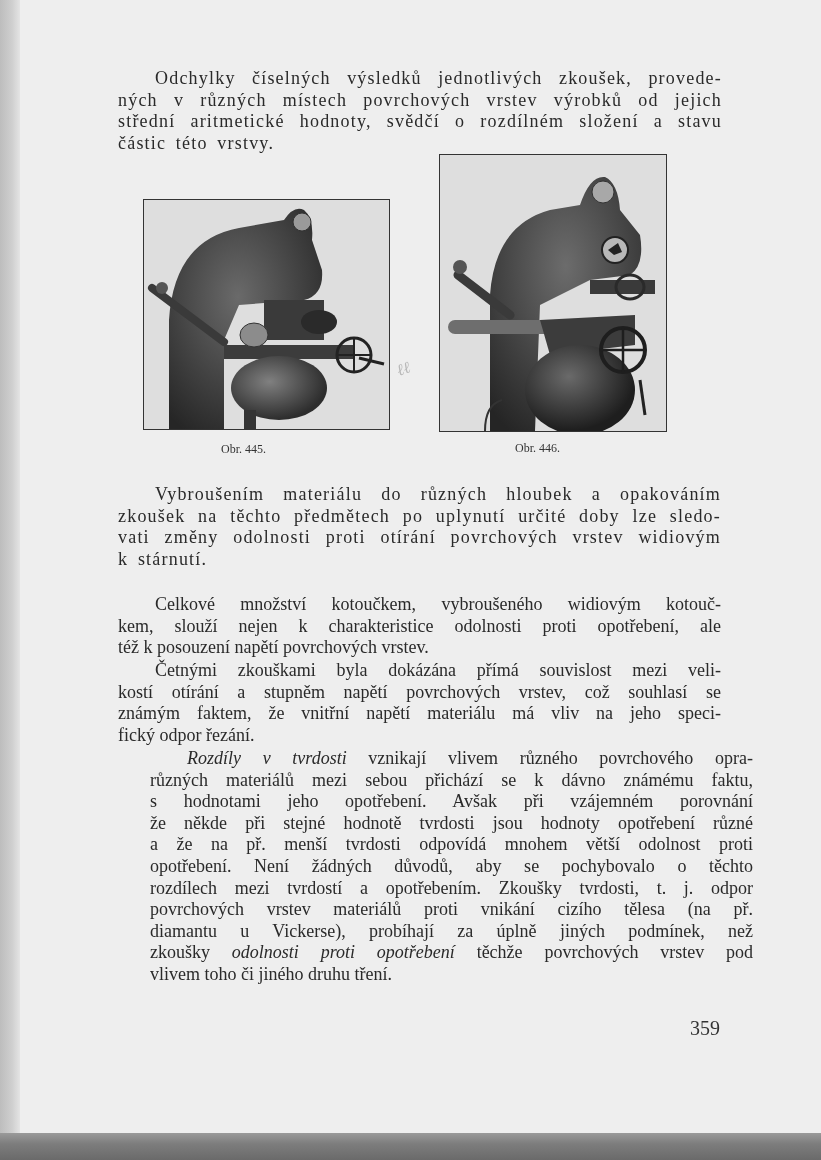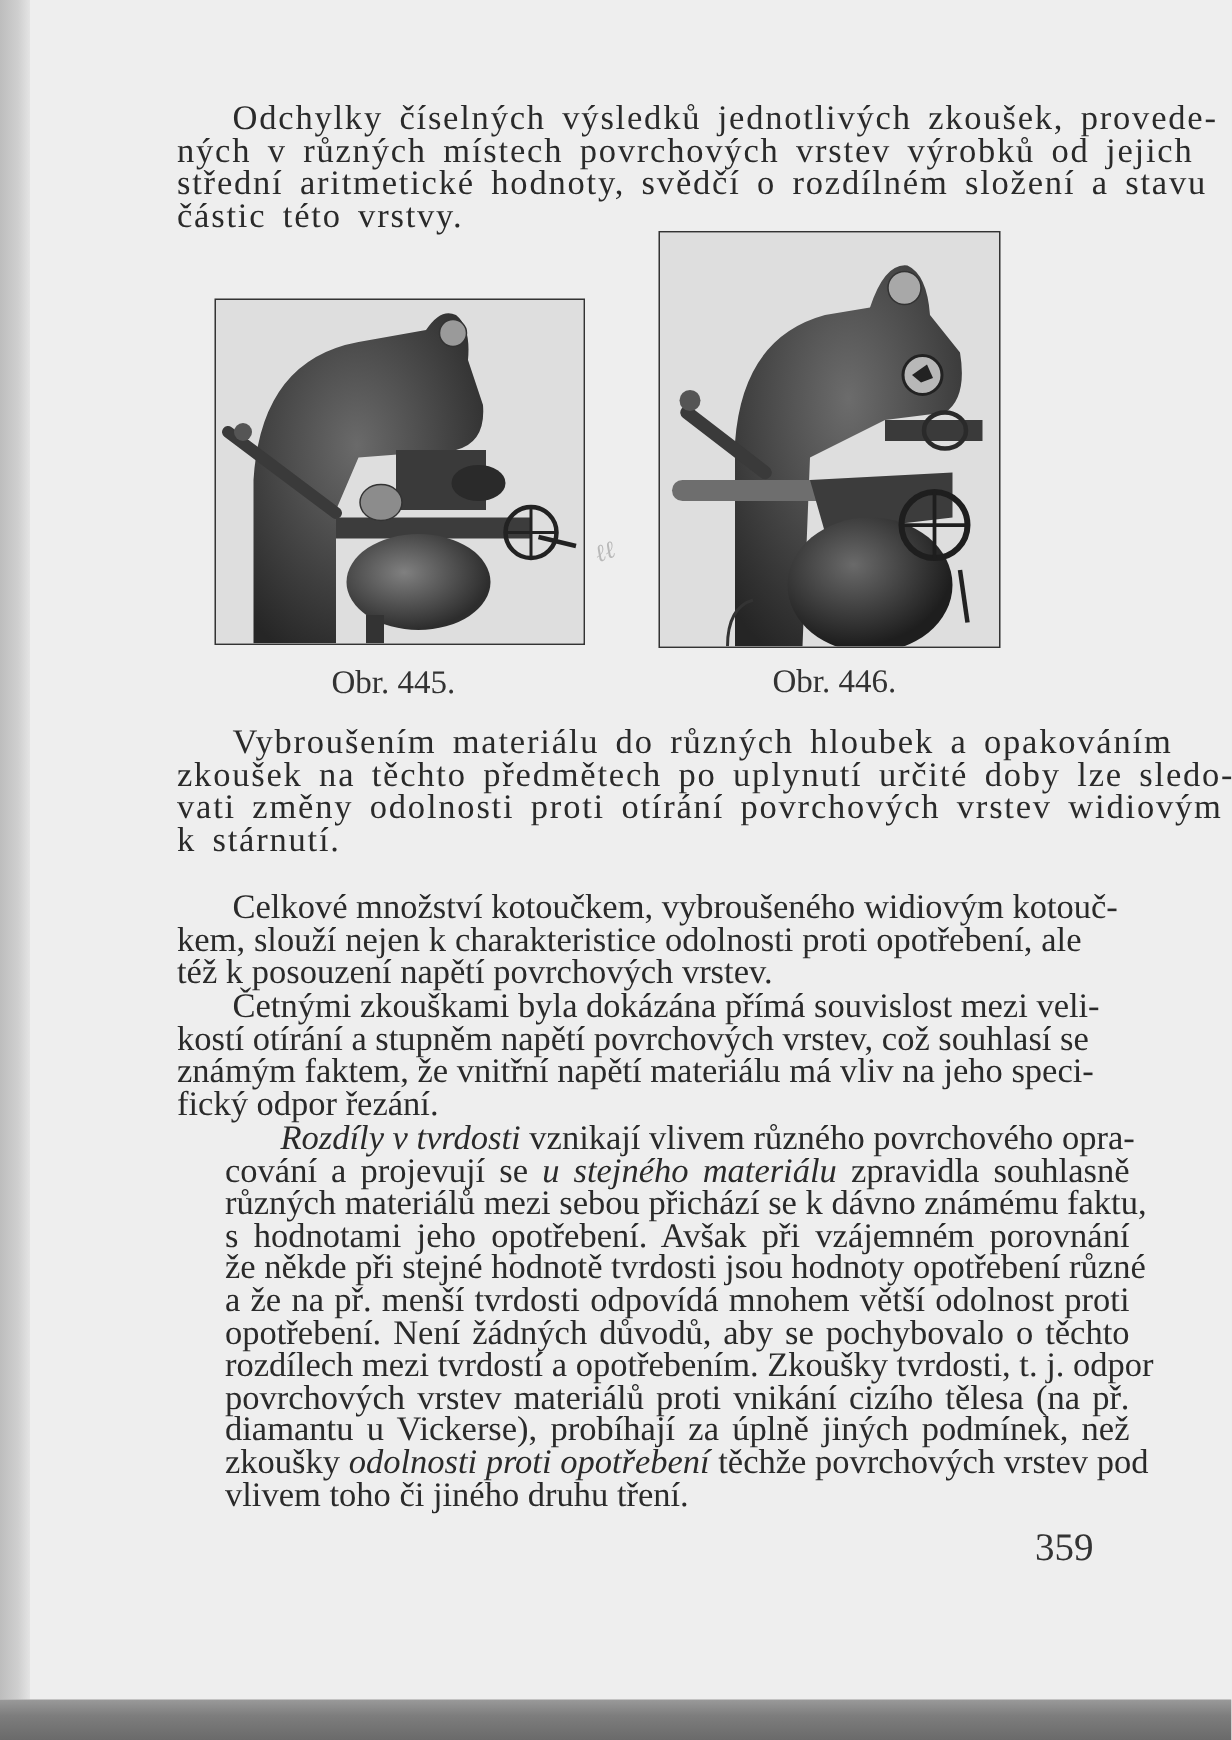--- a/index.html
+++ b/index.html
@@ -16,37 +16,37 @@
   .binding-bottom {
     position: absolute; left: 0; top: 1133px; width: 821px; height: 27px;
     background: linear-gradient(to bottom, #9a9a9a 0%, #7d7d7d 40%, #6a6a6a 100%);
   }
   .page {
     position: absolute; left: 20px; top: 0; width: 801px; height: 1133px;
     background: #eeeeee;
   }
   .text-block {
     position: absolute; left: 118px; width: 603px;
-    font-size: 23px; line-height: 21.6px; text-align: justify;
+    font-size: 18px; line-height: 21.6px; text-align: justify;
   }
   .line { display: block; text-align: justify; text-align-last: justify; white-space: nowrap; }
   .line.last { text-align-last: left; }
   .line.ind { padding-left: 37px; }
   .loose { letter-spacing: 1.2px; word-spacing: 4px; }
   em { font-style: italic; }
 
   .figure {
     position: absolute; border: 1.5px solid #333; background: #e4e4e4; overflow: hidden;
   }
   .fig-445 { left: 143px; top: 199px; width: 245px; height: 229px; }
   .fig-446 { left: 439px; top: 154px; width: 226px; height: 276px; }
-  .caption { position: absolute; font-size: 22px; color: #333; }
+  .caption { position: absolute; font-size: 12px; color: #333; }
   .cap-445 { left: 221px; top: 442px; }
   .cap-446 { left: 515px; top: 441px; }
-  .page-number { position: absolute; left: 690px; top: 1017px; font-size: 26px; color: #333; }
+  .page-number { position: absolute; left: 690px; top: 1017px; font-size: 20px; color: #333; }
   .pencil-mark { position: absolute; left: 397px; top: 360px; font-size: 16px; color: #b8b8b8; font-style: italic; transform: rotate(-20deg); }
   svg { display: block; }
 </style>
 </head>
 <body>
 
 <div class="binding-left"></div>
 <div class="page"></div>
 <div class="binding-bottom"></div>
 
@@ -156,21 +156,20 @@
 
 <div class="text-block" style="top:660px;">
   <span class="line ind">Četnými zkouškami byla dokázána přímá souvislost mezi veli-</span>
   <span class="line">kostí otírání a stupněm napětí povrchových vrstev, což souhlasí se</span>
   <span class="line">známým faktem, že vnitřní napětí materiálu má vliv na jeho speci-</span>
   <span class="line last">fický odpor řezání.</span>
 </div>
 
 <div class="text-block" style="top:748px;margin-left:32px;">
   <span class="line ind"><em>Rozdíly v tvrdosti</em><span> vznikají vlivem různého povrchového opra-</span></span>
-  <span class="line"><span>cování a projevují se </span><em>u stejného materiálu</em><span> zpravidla souhlasně</span></span>
   <span class="line">různých materiálů mezi sebou přichází se k dávno známému faktu,</span>
   <span class="line">s hodnotami jeho opotřebení. Avšak při vzájemném porovnání</span>
   <span class="line">že někde při stejné hodnotě tvrdosti jsou hodnoty opotřebení různé</span>
   <span class="line">a že na př. menší tvrdosti odpovídá mnohem větší odolnost proti</span>
   <span class="line">opotřebení. Není žádných důvodů, aby se pochybovalo o těchto</span>
   <span class="line">rozdílech mezi tvrdostí a opotřebením. Zkoušky tvrdosti, t. j. odpor</span>
   <span class="line">povrchových vrstev materiálů proti vnikání cizího tělesa (na př.</span>
   <span class="line">diamantu u Vickerse), probíhají za úplně jiných podmínek, než</span>
   <span class="line"><span>zkoušky </span><em>odolnosti proti opotřebení</em><span> těchže povrchových vrstev pod</span></span>
   <span class="line last">vlivem toho či jiného druhu tření.</span>

